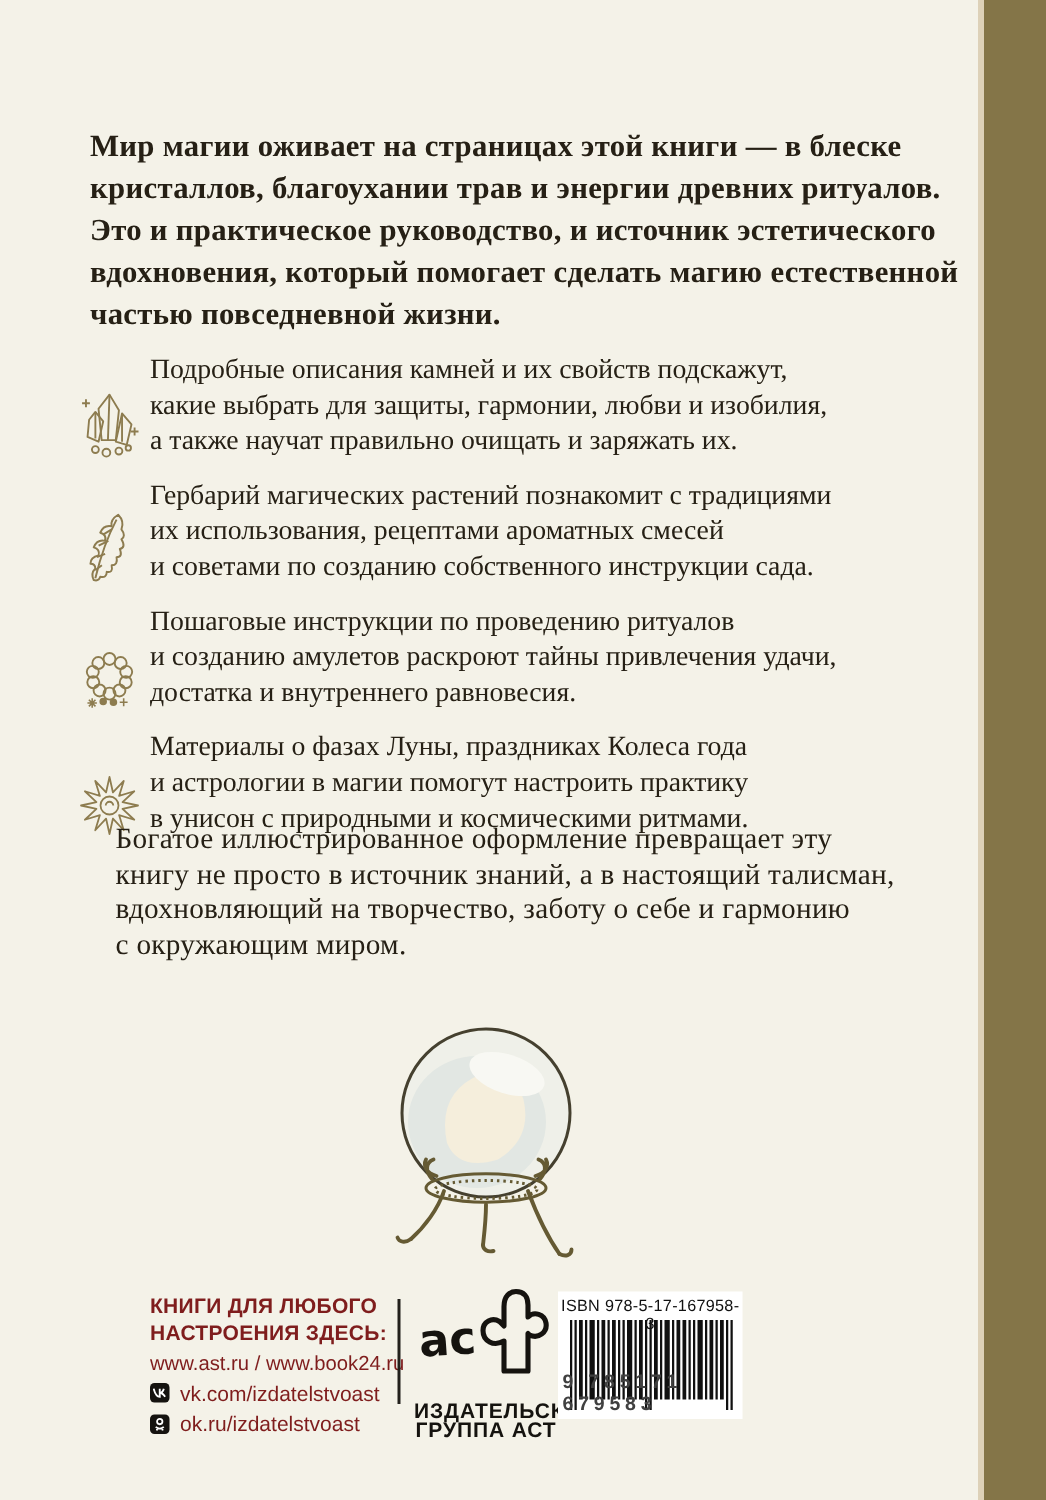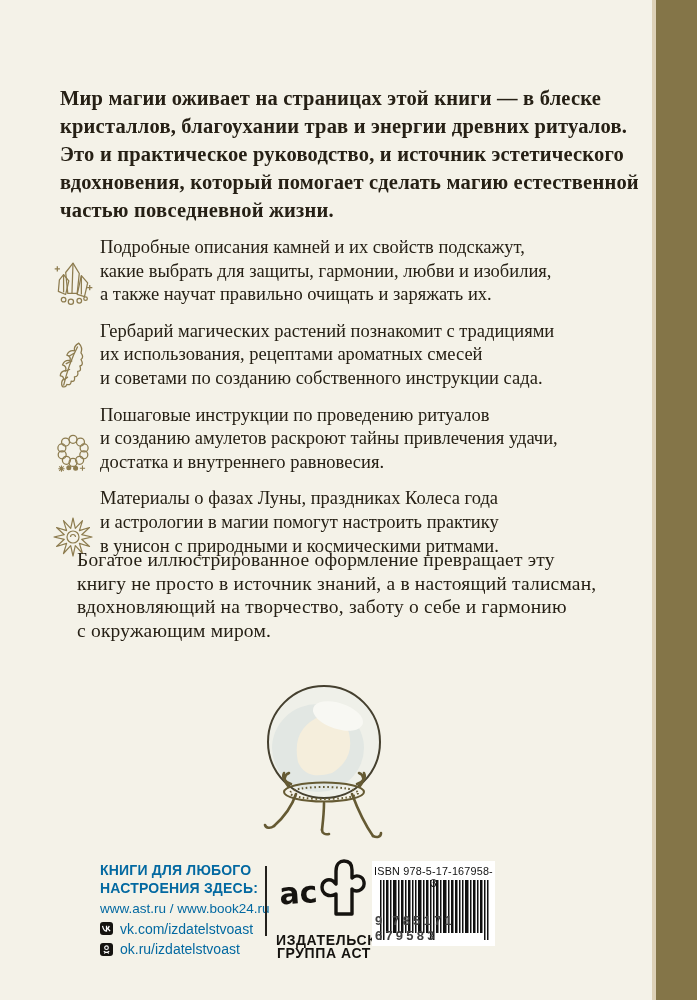--- a/index.html
+++ b/index.html
@@ -26,21 +26,21 @@
   .outro {
     position:absolute; left:60px; top:548px; width:590px;
     font-weight:normal; font-size:19.5px; line-height:23.6px;
     white-space:pre-line; letter-spacing:0.2px;margin-left:17px;
   }
 
   .ball-wrap { position:absolute; left:236px; top:680px; width:200px; height:172px; }
 
   
   .footer { position:absolute; left:0; top:858px; width:656px; height:100px; font-family:"Liberation Sans","DejaVu Sans",sans-serif; }
-  .promo-block { position:absolute; left:100px; top:4px; width:175px; color:#0369a1; }
+  .promo-block { position:absolute; left:100px; top:4px; width:175px; color:#7f1d1d; }
   .promo-heading { font-weight:bold; font-size:14px; line-height:17.5px; white-space:pre-line; letter-spacing:0.2px; }
   .websites { font-size:13.5px; margin-top:4px; }
   .link-row { display:flex; align-items:center; margin-top:4.5px; font-size:14px; }
   .sq-icon { width:13px; height:13px; border-radius:3px; background:#15130f; margin-right:7px;
              display:flex; align-items:center; justify-content:center; flex:0 0 13px; }
   .sq-icon svg { display:block; }
   .footer-divider { position:absolute; left:265px; top:8px; width:2px; height:70px; background:#23211c; }
   .ast-block { position:absolute; left:276px; top:0px; width:96px; text-align:center; }
   .ast-logo { display:block; margin:0 auto; }
   .publisher-name { font-weight:bold; font-size:14px; line-height:13px; letter-spacing:0.6px;

